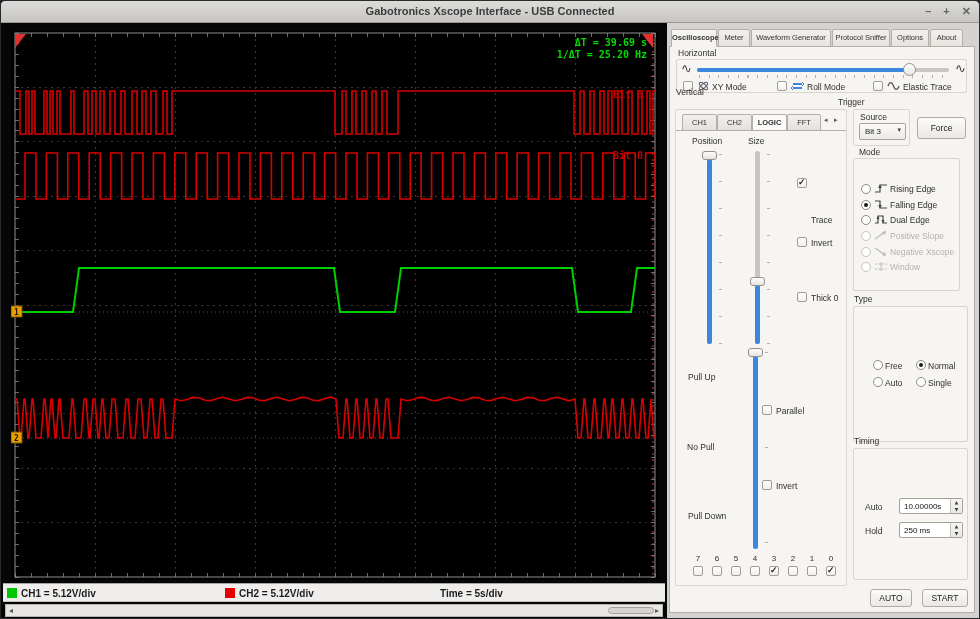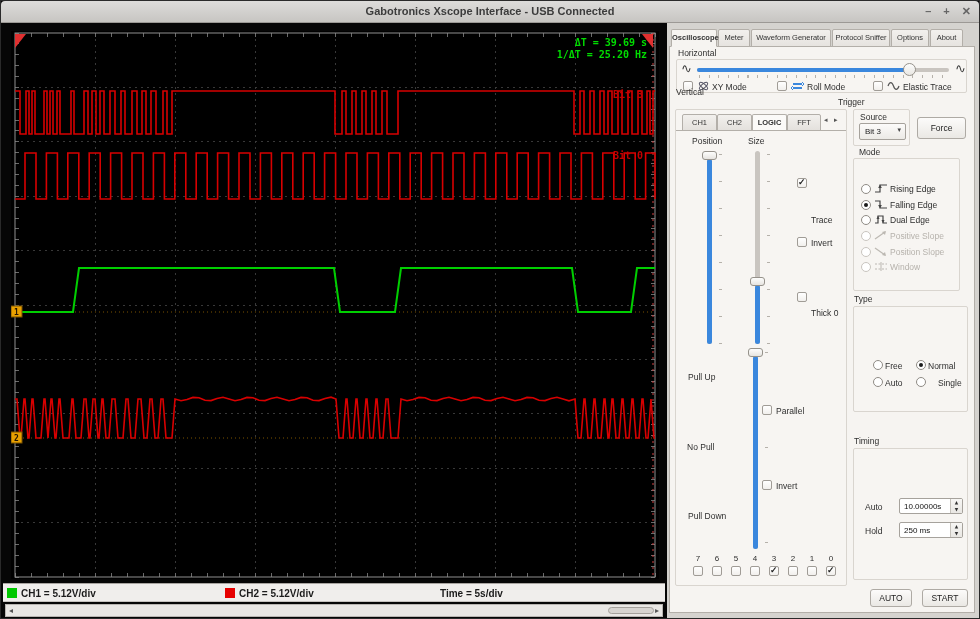--- a/index.html
+++ b/index.html
@@ -391,21 +391,21 @@
           <div class="vs-fill" style="top:134px;height:59px;"></div>
           <div class="vs-handle" style="top:126px;"></div>
         </div>
         <div class="vs-ticks" style="left:91px;top:44px;height:190px;"></div>
 
         <div class="checkbox on" style="left:121px;top:68px;"></div>
         <div class="cb-label" style="left:135px;top:69px;margin-top:36px;">Trace</div>
         <div class="checkbox" style="left:121px;top:127px;"></div>
         <div class="cb-label" style="left:135px;top:128px;">Invert</div>
         <div class="checkbox" style="left:121px;top:182px;"></div>
-        <div class="cb-label" style="left:135px;top:198px;text-align:right;">Thick 0</div>
+        <div class="cb-label" style="left:135px;top:183px;text-align:right;">Thick 0</div>
 
         <div class="vs-track" style="left:77px;top:238px;height:201px;">
           <div class="vs-fill" style="top:8px;height:193px;"></div>
           <div class="vs-handle" style="top:0px;"></div>
         </div>
         <div class="vs-ticks" style="left:89px;top:242px;height:192px;background:repeating-linear-gradient(to bottom,#b5b1aa 0,#b5b1aa 1px,transparent 1px,transparent 95px);"></div>
 
         <div class="small-lbl" style="left:12px;top:262px;">Pull Up</div>
         <div class="small-lbl" style="left:11px;top:332px;">No Pull</div>
         <div class="small-lbl" style="left:12px;top:401px;">Pull Down</div>
@@ -472,40 +472,40 @@
           <path d="M1 9 L11 2" stroke="#bcb8b2" stroke-width="1.2" fill="none"></path>
             <polygon points="8,2 12,1 11,5" fill="#bcb8b2"></polygon>
         </svg>
         <div class="cb-label lbl-disabled" style="left:36px;top:72px;">Positive Slope</div>
 
         <div class="radio disabled" style="left:7px;top:88px;"></div>
         <svg class="mode-icon" style="left:20px;top:87px;" width="14" height="11">
           <path d="M1 2 L11 9" stroke="#bcb8b2" stroke-width="1.2" fill="none"></path>
             <polygon points="8,9 12,10 11,6" fill="#bcb8b2"></polygon>
         </svg>
-        <div class="cb-label lbl-disabled" style="left:36px;top:88px;">Position Slope</div>
+        <div class="cb-label lbl-disabled" style="left:36px;top:88px;">Negative Xscope</div>
 
         <div class="radio disabled" style="left:7px;top:103px;"></div>
         <svg class="mode-icon" style="left:20px;top:102px;" width="14" height="11">
           <path d="M1 3 H13 M1 8 H13" stroke="#bcb8b2" stroke-width="1.2" fill="none" stroke-dasharray="2 1.5"></path>
           <path d="M7 1 V10" stroke="#bcb8b2" stroke-width="1" fill="none"></path>
         </svg>
         <div class="cb-label lbl-disabled" style="left:36px;top:103px;">Window</div>
       </div>
 
       <div class="group-label" style="left:184px;top:247px;">Type</div>
-      <div class="groupbox" style="left:183px;top:259px;width:115px;height:106px;">
+      <div class="groupbox" style="left:183px;top:259px;width:115px;height:136px;">
         <div class="radio" style="left:19px;top:53px;"></div>
         <div class="cb-label" style="left:31px;top:54px;">Free</div>
         <div class="radio on" style="left:62px;top:53px;"></div>
         <div class="cb-label" style="left:74px;top:54px;">Normal</div>
         <div class="radio" style="left:19px;top:70px;"></div>
         <div class="cb-label" style="left:31px;top:71px;">Auto</div>
         <div class="radio" style="left:62px;top:70px;"></div>
-        <div class="cb-label" style="left:84px;top:71px;">Single</div>
+        <div class="cb-label" style="left:74px;top:71px;">Single</div>
       </div>
 
       <div class="group-label" style="left:184px;top:389px;">Timing</div>
       <div class="groupbox" style="left:183px;top:401px;width:115px;height:132px;">
         <div class="small-lbl" style="left:11px;top:53px;">Auto</div>
         <div class="spinbox" style="left:45px;top:49px;width:64px;height:16px;">
           <span class="spin-val">10.00000s</span>
           <span class="spin-btns">▲<br>▼</span>
         </div>
         <div class="small-lbl" style="left:11px;top:77px;">Hold</div>

